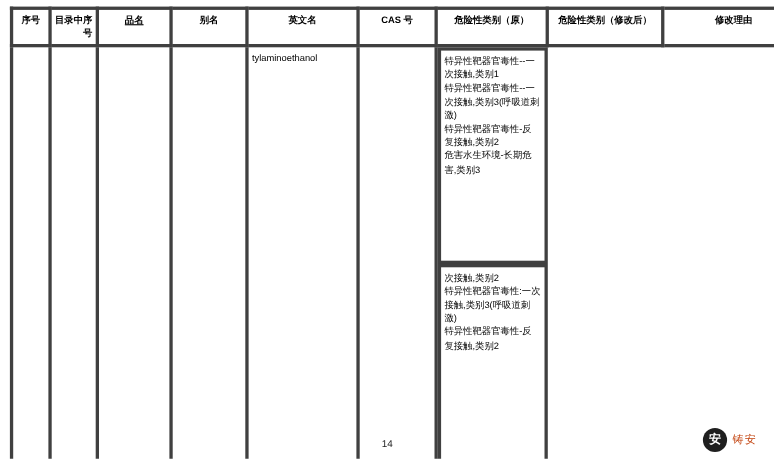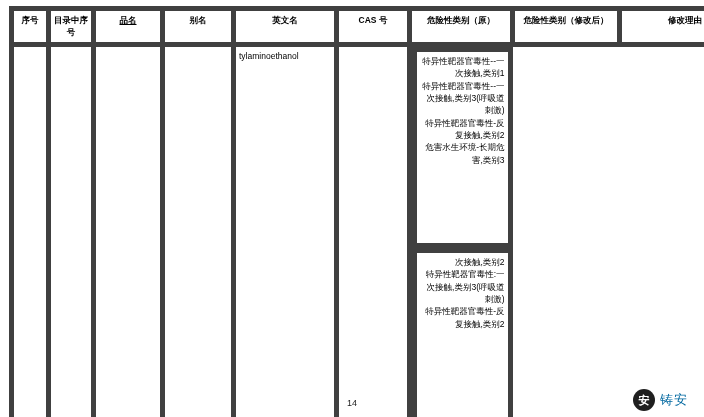--- a/index.html
+++ b/index.html
@@ -24,53 +24,52 @@
   }
   table.doc-table {
     position: absolute;
     left: 9px;
     top: 6px;
     width: 686px;
     border-collapse: collapse;
     table-layout: fixed;
   }
   table.doc-table td, table.doc-table th {
-    border: 5px solid #404040;
+    border: 3px solid #404040;
     vertical-align: top;
     padding: 3px 3px 2px 3px;
     font-size: 8.5px;
     line-height: 1.45;
     word-break: break-all;
   }
   thead th {
     text-align: center;
     vertical-align: middle;
     font-weight: bold;
     font-size: 10px;
     height: 26px;
     padding: 2px;
   }
   .c-seq { width: 26px; }
-  .c-cat { width: 34px; }
+  .c-cat { width: 34px; text-align: right; }
   .c-name { width: 58px; text-decoration: underline; }
   .c-alias { width: 60px; }
   .c-en { width: 92px; }
   .c-cas { width: 62px; }
   .c-old { width: 92px; margin-top: 28px; }
   .c-new { width: 96px; margin-top: 30px; }
   .c-reason { width: 120px; }
 
   td.ctr {
     text-align: center;
     vertical-align: middle;
   }
   .cell-text {
     display: block;
     white-space: pre-wrap;
-    text-align: right;
   }
   .row1 td { height: 186px; }
 
   .pagenum {
     position: absolute;
     left: 0;
     top: 398px;
     width: 704px;
     text-align: center;
     font-size: 9px;
@@ -89,22 +88,22 @@
     height: 22px;
     border-radius: 50%;
     background: #1f1f1f;
     color: #ffffff;
     font-size: 11px;
     line-height: 22px;
     text-align: center;
     font-weight: bold;
   }
   .wm-text {
-    font-size: 13px;
-    color: #0369a1;
+    font-size: 10px;
+    color: #c2410c;
     letter-spacing: 1px;
   }
 </style>
 </head>
 <body>
 
 <div class="page">
 
   <table class="doc-table">
     <thead>

